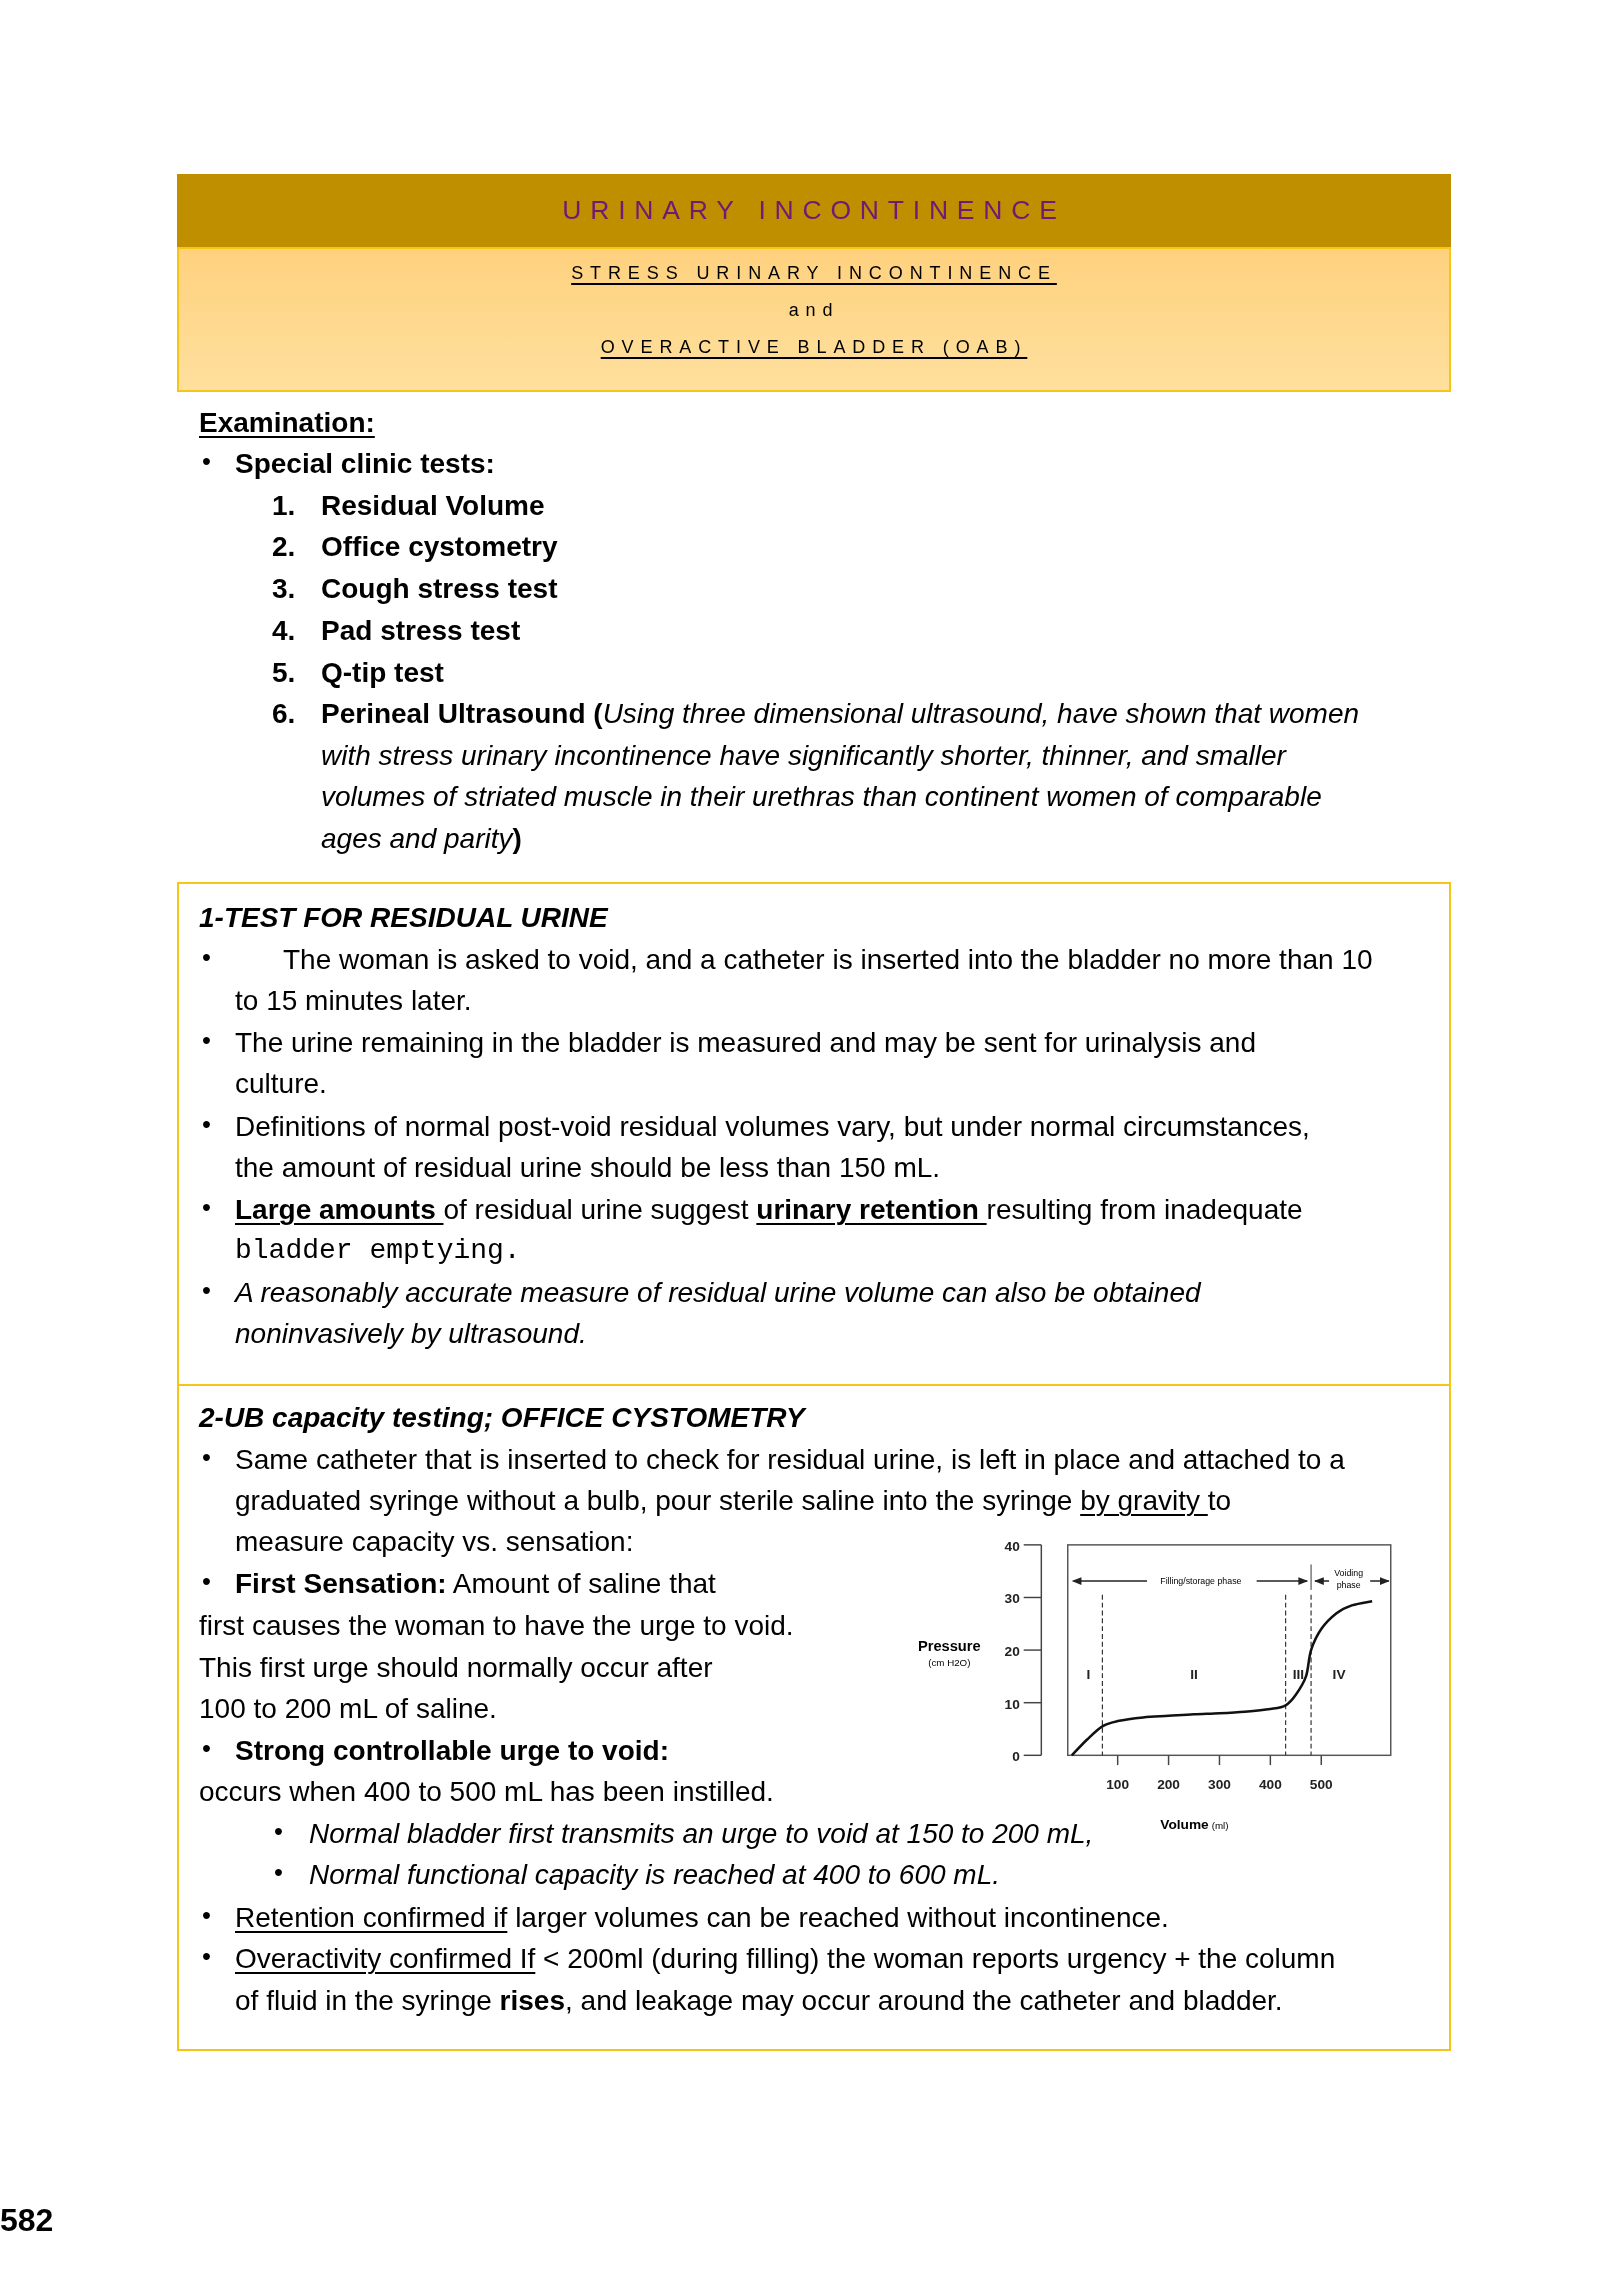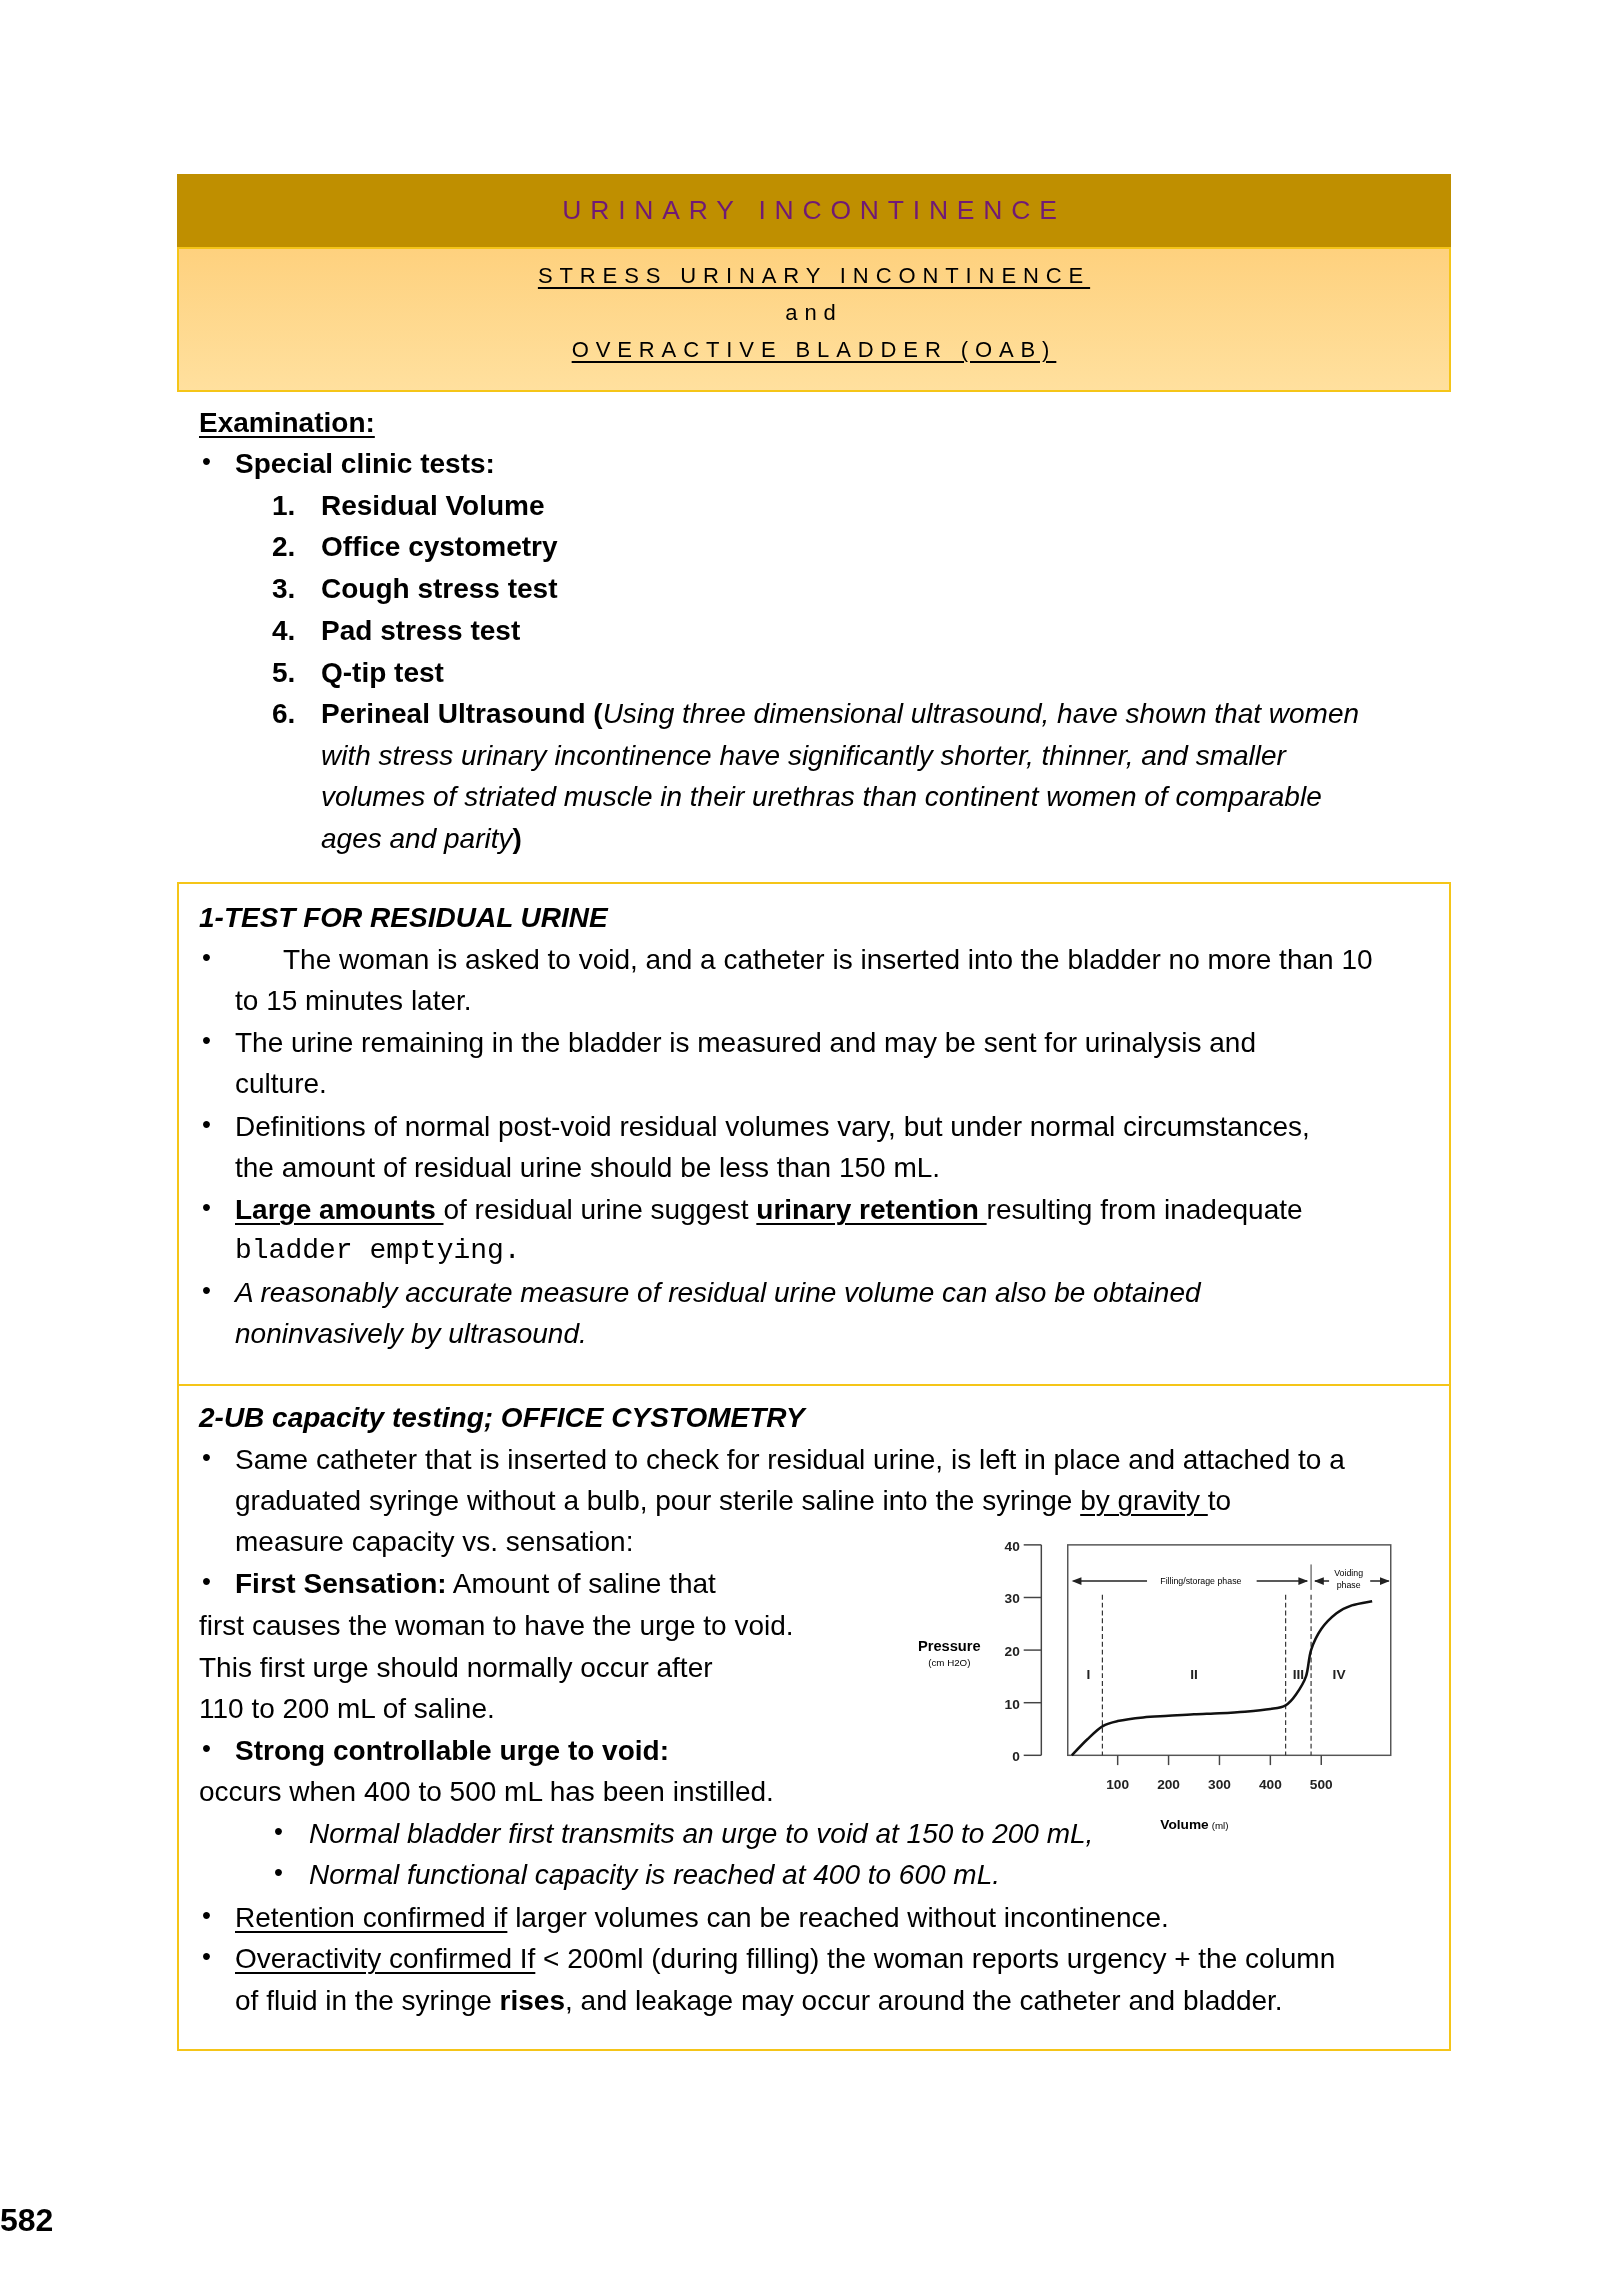--- a/index.html
+++ b/index.html
@@ -6,21 +6,21 @@
   body { width:1621px; height:2293px; position:relative; overflow:hidden;
          font-family:"Liberation Sans", sans-serif; color:#000; }
   .abs { position:absolute; }
 
   
   #hdr-dark { left:177px; top:174px; width:1274px; height:73px; background:#bf8f00; }
   #hdr-title { left:177px; top:174px; width:1274px; height:73px; line-height:73px; text-align:center;
                color:#701a75; font-size:26.5px; letter-spacing:8.8px; }
   #hdr-light { left:177px; top:247px; width:1270px; height:141px; border:2px solid #f5c518;
                background:linear-gradient(#fed17e, #ffe09e); }
-  .hdr-sub { position:absolute; left:0; width:100%; text-align:center; font-size:22px; letter-spacing:6.9px; color:#000; }
+  .hdr-sub { position:absolute; left:0; width:100%; text-align:center; font-size:18px; letter-spacing:6.9px; color:#000; }
   .u { text-decoration:underline; text-decoration-thickness:2px; text-underline-offset:3.9px; }
 
   
   .t { position:absolute; font-size:28px; line-height:41px; white-space:nowrap; }
   .b { font-weight:bold; }
   .i { font-style:italic; }
   .bullet { position:absolute; font-size:25.5px; }
 
   .box { position:absolute; left:177px; width:1270px; border:2.9px solid #f5c518; box-sizing:content-box; }
   #box1 { top:882px; height:500px; }
@@ -93,21 +93,21 @@
 
 <div class="bullet" style="left:202px;top:1443px;">•</div>
 <div class="t" style="left:235px;top:1439px;">Same catheter that is inserted to check for residual urine, is left in place and attached to a</div>
 <div class="t" style="left:235px;top:1480px;"><span>graduated syringe without a bulb, pour sterile saline into the syringe </span><span class="u">by gravity </span><span>to</span></div>
 <div class="t" style="left:235px;top:1521px;">measure capacity vs. sensation:</div>
 
 <div class="bullet" style="left:202px;top:1567px;">•</div>
 <div class="t" style="left:235px;top:1563px;"><span class="b">First Sensation:</span><span> Amount of saline that</span></div>
 <div class="t" style="left:199px;top:1605px;">first causes the woman to have the urge to void.</div>
 <div class="t" style="left:199px;top:1647px;">This first urge should normally occur after</div>
-<div class="t" style="left:199px;top:1688px;">110 to 200 mL of saline.</div>
+<div class="t" style="left:199px;top:1688px;">100 to 200 mL of saline.</div>
 
 <div class="bullet" style="left:202px;top:1734px;">•</div>
 <div class="t b" style="left:235px;top:1730px;">Strong controllable urge to void:</div>
 <div class="t" style="left:199px;top:1771px;">occurs when 400 to 500 mL has been instilled.</div>
 
 <div class="bullet" style="left:274px;top:1817px;">•</div>
 <div class="t i" style="left:309px;top:1813px;">Normal bladder first transmits an urge to void at 150 to 200 mL,</div>
 <div class="bullet" style="left:274px;top:1858px;">•</div>
 <div class="t i" style="left:309px;top:1854px;">Normal functional capacity is reached at 400 to 600 mL.</div>
 

